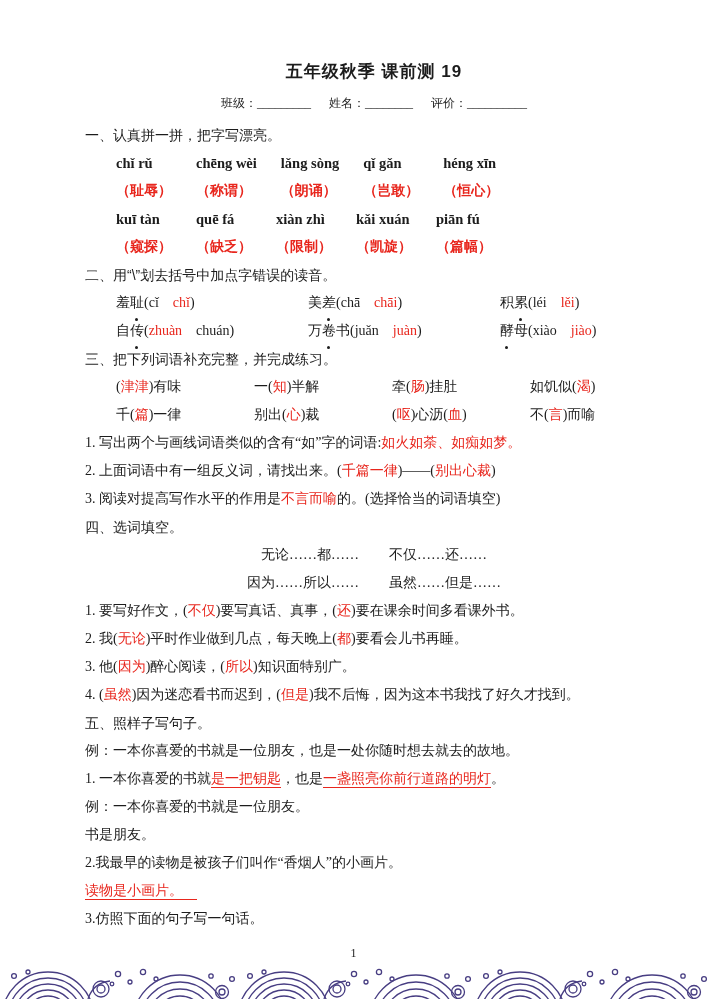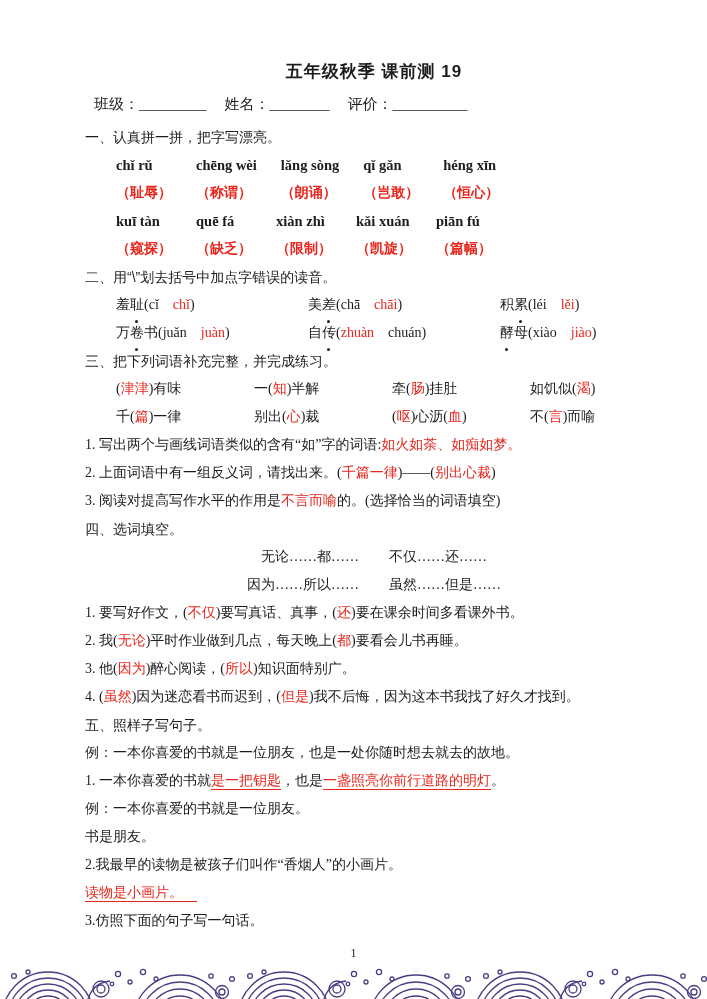--- a/index.html
+++ b/index.html
@@ -9,21 +9,21 @@
     width:707px; height:999px; position:relative; overflow:hidden;
     font-family:"Liberation Serif","DejaVu Serif",serif;
     color:var(--ink); font-size:14px;
   }
   .page { padding:60px 44px 0 85px; }
   h1.title {
     text-align:center; font-size:17px; font-weight:700;
     font-family:"Liberation Sans","DejaVu Sans",sans-serif;
     margin-bottom:12px; letter-spacing:1px;
   }
-  .meta { text-align:left; font-size:15px; margin-bottom:9px; }
+  .meta { text-align:center; font-size:12px; margin-bottom:9px; }
   .meta .fld { margin:0 9px; }
   .meta .blank { letter-spacing:0; }
   h2.hd {
     font-size:14px; font-weight:400;
     font-family:"Liberation Sans","DejaVu Sans",sans-serif;
     height:28px; line-height:28px;
   }
   .line { height:28px; line-height:28px; white-space:nowrap; }
   .indent { padding-left:31px; }
   .red { color:var(--red); }
@@ -73,22 +73,22 @@
     </div>
 
   <h2 class="hd">二、用“\”划去括号中加点字错误的读音。</h2>
   <div id="s2-rows">
       <div class="s2row indent line">
         <span class="s2item"><span>羞</span><span class="dotted">耻</span><span>(</span><span>cǐ</span><span>  </span><span class="red">chǐ</span><span>)</span></span>
         <span class="s2item"><span>美</span><span class="dotted">差</span><span>(</span><span>chā</span><span>  </span><span class="red">chāi</span><span>)</span></span>
         <span class="s2item"><span>积</span><span class="dotted">累</span><span>(</span><span>léi</span><span>  </span><span class="red">lěi</span><span>)</span></span>
       </div>
       <div class="s2row indent line">
+        <span class="s2item"><span>自</span><span class="dotted">传</span><span>(</span><span class="red">zhuàn</span><span>  </span><span>chuán</span><span>)</span></span>
         <span class="s2item"><span>万</span><span class="dotted">卷</span><span>书</span><span>(</span><span>juǎn</span><span>  </span><span class="red">juàn</span><span>)</span></span>
-        <span class="s2item"><span>自</span><span class="dotted">传</span><span>(</span><span class="red">zhuàn</span><span>  </span><span>chuán</span><span>)</span></span>
         <span class="s2item"><span class="dotted">酵</span><span>母</span><span>(</span><span>xiào</span><span>  </span><span class="red">jiào</span><span>)</span></span>
       </div>
     </div>
 
   <h2 class="hd">三、把下列词语补充完整，并完成练习。</h2>
   <div id="s3-words">
       <div class="indent line"><span class="s3word"><span>(</span><span class="red">津津</span><span>)有味</span></span><span class="s3word"><span>一(</span><span class="red">知</span><span>)半解</span></span><span class="s3word"><span>牵(</span><span class="red">肠</span><span>)挂肚</span></span><span class="s3word"><span>如饥似(</span><span class="red">渴</span><span>)</span></span></div>
       <div class="indent line"><span class="s3word"><span>千(</span><span class="red">篇</span><span>)一律</span></span><span class="s3word"><span>别出(</span><span class="red">心</span><span>)裁</span></span><span class="s3word"><span>(</span><span class="red">呕</span><span>)心沥(</span><span class="red">血</span><span>)</span></span><span class="s3word"><span>不(</span><span class="red">言</span><span>)而喻</span></span></div>
     </div>
   <div id="s3-items">

